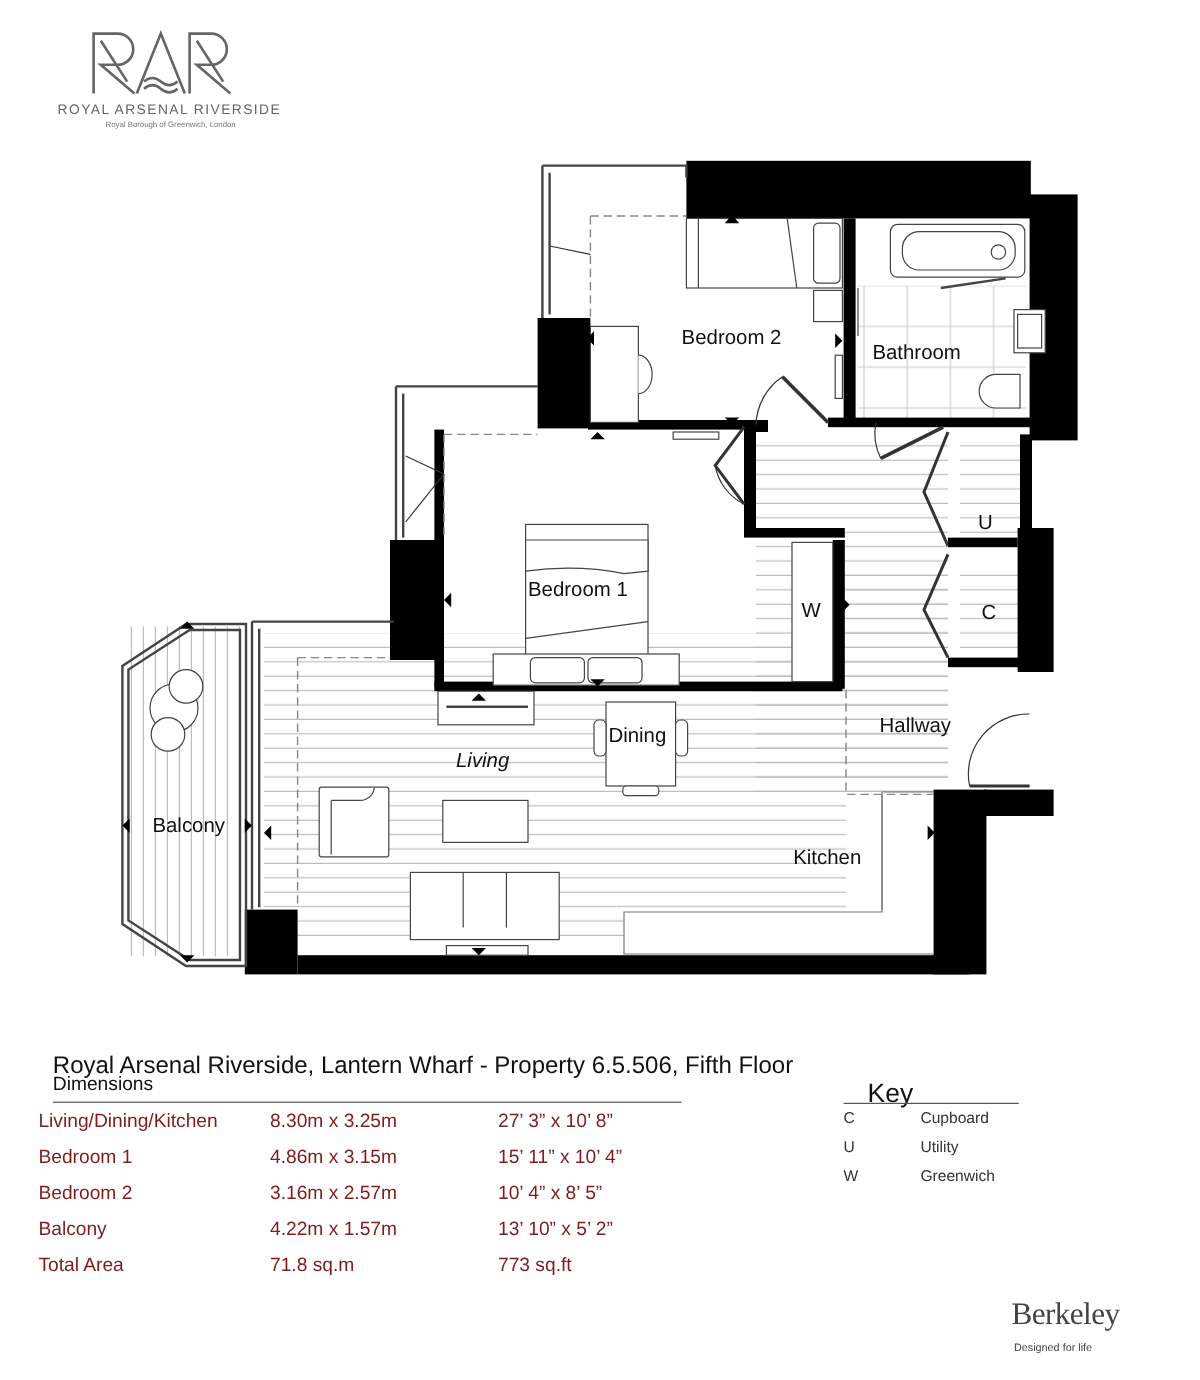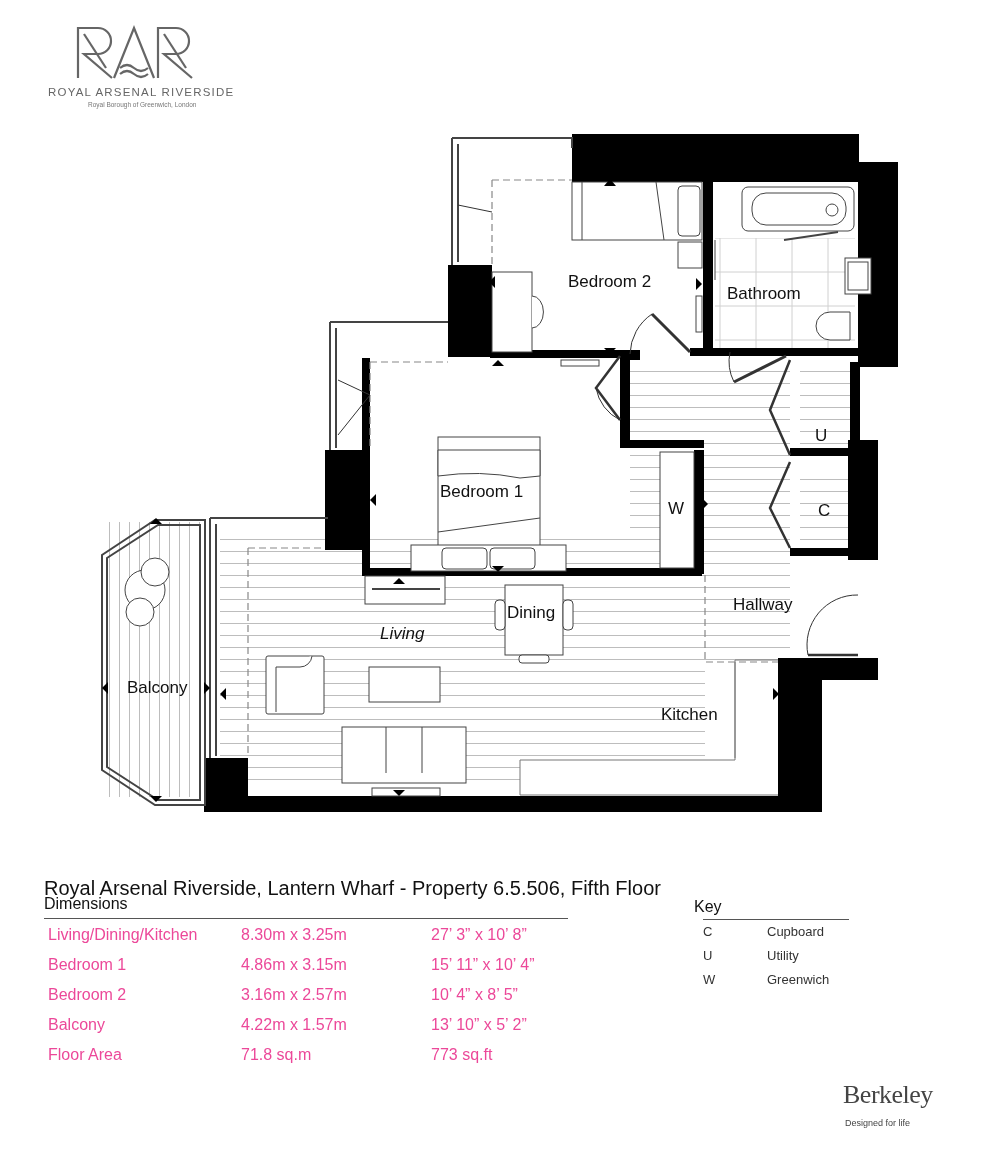--- a/index.html
+++ b/index.html
@@ -7,26 +7,26 @@
          font-family: "Liberation Sans", "DejaVu Sans", sans-serif; color: #111; }
   .abs { position: absolute; }
   .logo-rar { left: 76px; top: 24px; }
   .logo-name { left: 48px; top: 86px; font-size: 11.5px; letter-spacing: 1.2px; color: #666; white-space: nowrap; }
   .logo-sub { left: 88px; top: 101px; font-size: 6.5px; color: #777; white-space: nowrap; }
   .plan { left: 0; top: 0; }
   .room-label { position: absolute; font-size: 17px; color: #111; white-space: nowrap; }
   .title { left: 44px; top: 843px; font-size: 20px; color: #111; white-space: nowrap; margin-top: 34px; }
   .dims-head { left: 44px; top: 895px; font-size: 16px; }
   .dims-rule { left: 44px; top: 918px; width: 524px; height: 1px; background: #555; }
-  .dim-row { position: absolute; left: 48px; font-size: 16px; color: #ec4899; width: 560px; height: 22px; }
+  .dim-row { position: absolute; left: 32px; font-size: 16px; color: #7f1d1d; width: 560px; height: 22px; }
   .dim-row span { position: absolute; top: 0; white-space: nowrap; }
   .dim-row .c1 { left: 0; }
   .dim-row .c2 { left: 193px; text-align: center; }
   .dim-row .c3 { left: 383px; }
-  .key-head { left: 694px; top: 898px; font-size: 16px; }
+  .key-head { left: 723px; top: 898px; font-size: 22px; }
   .key-rule { left: 703px; top: 919px; width: 146px; height: 1px; background: #555; }
   .key-row { position: absolute; left: 703px; font-size: 13px; color: #333; width: 150px; }
   .key-row span { position: absolute; top: 0; white-space: nowrap; }
   .key-row .k1 { left: 0; }
   .key-row .k2 { left: 64px; }
   .brand { left: 843px; top: 1080px; font-family: "Liberation Serif", "DejaVu Serif", serif; font-size: 26px; color: #444; letter-spacing: -0.5px; }
   .brand-sub { left: 845px; top: 1118px; font-size: 9px; color: #444; white-space: nowrap; }
 </style>
 </head>
 <body>
@@ -239,21 +239,21 @@
   <span class="c1">Bedroom 2</span>
   <span class="c2">3.16m x 2.57m</span>
   <span class="c3">10’ 4” x 8’ 5”</span>
 </div>
 <div class="dim-row" style="top:1016px;">
   <span class="c1">Balcony</span>
   <span class="c2">4.22m x 1.57m</span>
   <span class="c3">13’ 10” x 5’ 2”</span>
 </div>
 <div class="dim-row" style="top:1046px;">
-  <span class="c1">Floor Area</span>
+  <span class="c1">Total Area</span>
   <span class="c2">71.8 sq.m</span>
   <span class="c3">773 sq.ft</span>
 </div>
 
 <div class="abs key-head">Key</div>
 <div class="abs key-rule"></div>
 <div class="key-row" style="top:924px;">
   <span class="k1">C</span>
   <span class="k2">Cupboard</span>
 </div>

